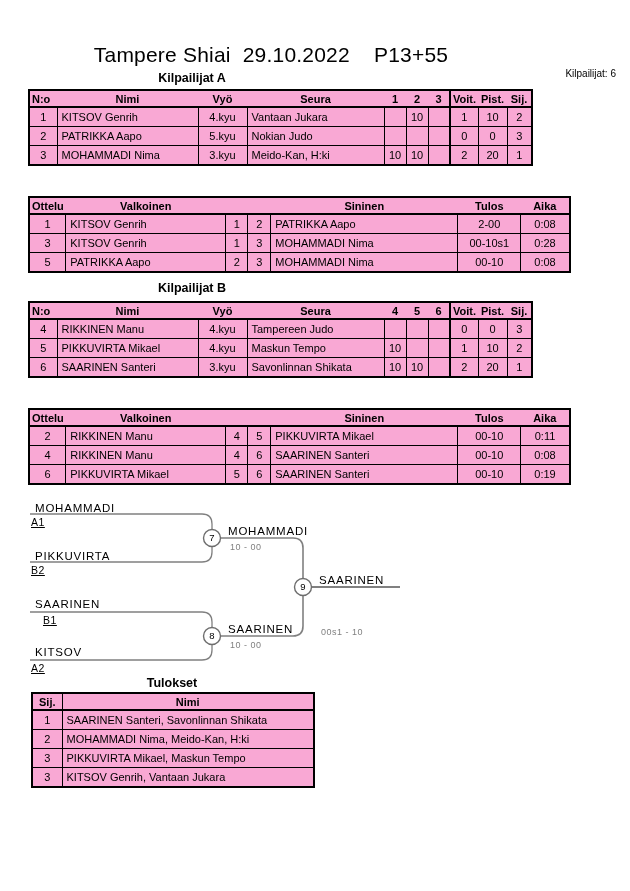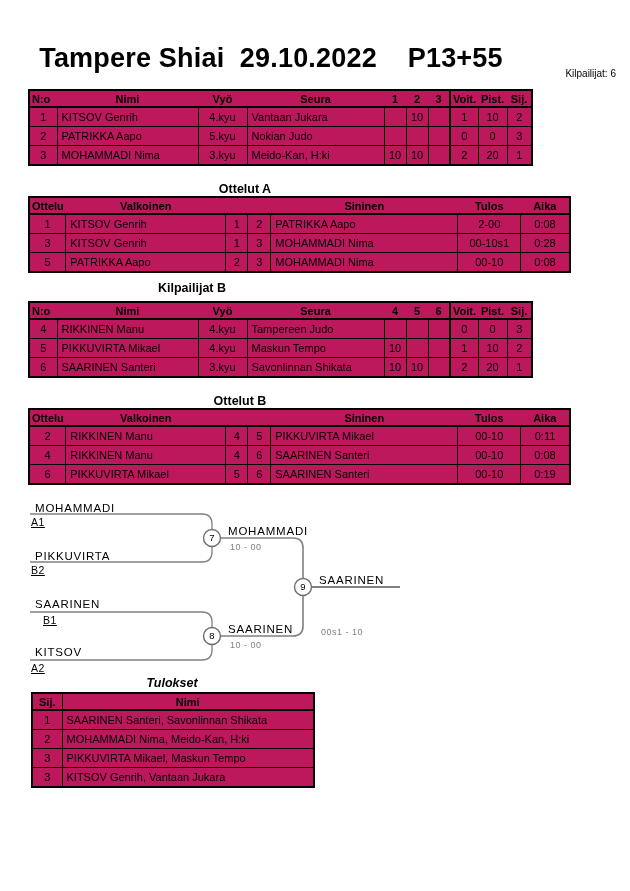--- a/index.html
+++ b/index.html
@@ -1,26 +1,26 @@
 <!DOCTYPE html>
 <html><head>
 <meta charset="utf-8">
 <style>
   html,body{margin:0;padding:0;background:#fff;}
   .page{position:relative;width:630px;height:891px;background:#fff;overflow:hidden;
         font-family:"Liberation Sans","DejaVu Sans",sans-serif;color:#000;}
 
   .title{position:absolute;top:43px;left:0;width:542px;text-align:center;
-         font-size:27px;font-weight:bold;white-space:pre;letter-spacing:0.2px;}
+         font-size:21px;font-weight:normal;white-space:pre;letter-spacing:0.2px;}
   .participants{position:absolute;top:68px;right:14px;font-size:10px;}
 
   .sec{position:absolute;width:200px;text-align:center;font-size:12.5px;font-weight:bold;}
 
   table.tbl{position:absolute;border-collapse:collapse;table-layout:fixed;
-            border:2px solid #000;background:#be185d;}
+            border:2px solid #000;background:#f9a8d4;}
   table.tbl th{font-size:11px;font-weight:bold;border:0;border-bottom:2px solid #000;
                height:15px;padding:0 2px;white-space:nowrap;overflow:visible;}
   table.tbl td{font-size:11px;border:1px solid #000;height:18px;padding:0 4px;
                white-space:nowrap;overflow:hidden;}
   table.tul th{border:1px solid #000;border-bottom:2px solid #000;}
   .l{text-align:left}.c{text-align:center}
   .thick{border-left:2px solid #000 !important;}
 
   .bracket{position:absolute;left:0;top:497px;width:420px;height:185px;}
   .bracket svg{position:absolute;left:0;top:0;}
@@ -35,20 +35,21 @@
         font-size:9.5px;}
 </style>
 </head>
 <body>
 
 <div class="page">
 
   <div class="title">Tampere Shiai  29.10.2022    P13+55</div>
   <div class="participants">Kilpailijat: 6</div>
 
+  <div class="sec" style="left:92px;top:71px;">Kilpailijat A</div>
   <table class="tbl" style="left:28px;top:89px;">
     <colgroup>
         <col style="width:28px">
         <col style="width:141px">
         <col style="width:49px">
         <col style="width:137px">
         <col style="width:22px">
         <col style="width:22px">
         <col style="width:22px">
         <col style="width:27px">
@@ -102,21 +103,20 @@
         <td class="c">10</td>
         <td class="c">10</td>
         <td class="c"></td>
         <td class="c thick">2</td>
         <td class="c">20</td>
         <td class="c">1</td>
       </tr>
     </tbody>
   </table>
 
-  <div class="sec" style="left:145px;top:182px;">Ottelut A</div>
   <table class="tbl" style="left:28px;top:196px;">
     <colgroup>
         <col style="width:30px">
         <col style="width:160px">
         <col style="width:22px">
         <col style="width:23px">
         <col style="width:187px">
         <col style="width:63px">
         <col style="width:49px">
       </colgroup>
@@ -223,21 +223,20 @@
         <td class="c">10</td>
         <td class="c">10</td>
         <td class="c"></td>
         <td class="c thick">2</td>
         <td class="c">20</td>
         <td class="c">1</td>
       </tr>
     </tbody>
   </table>
 
-  <div class="sec" style="left:140px;top:394px;">Ottelut B</div>
   <table class="tbl" style="left:28px;top:408px;">
     <colgroup>
         <col style="width:30px">
         <col style="width:160px">
         <col style="width:22px">
         <col style="width:23px">
         <col style="width:187px">
         <col style="width:63px">
         <col style="width:49px">
       </colgroup>
@@ -308,21 +307,21 @@
 
     <span class="bnum" style="left:204px;top:131px;">8</span>
     <span class="bname" style="left:228px;top:126px;">SAARINEN</span>
     <span class="bscore" style="left:230px;top:143px;">10 - 00</span>
 
     <span class="bnum" style="left:295px;top:82px;">9</span>
     <span class="bname" style="left:319px;top:77px;">SAARINEN</span>
     <span class="bscore" style="left:321px;top:94px;margin-top:36px;">00s1 - 10</span>
   </div>
 
-  <div class="sec" style="left:72px;top:676px;font-style:italic;">Tulokset</div>
+  <div class="sec" style="left:72px;top:676px;">Tulokset</div>
   <table class="tbl tul" style="left:31px;top:692px;">
     <colgroup>
         <col style="width:30px">
         <col style="width:252px">
       </colgroup>
     <thead>
         <tr>
       <th class="c">Sij.</th>
       <th class="c">Nimi</th>
     </tr>

